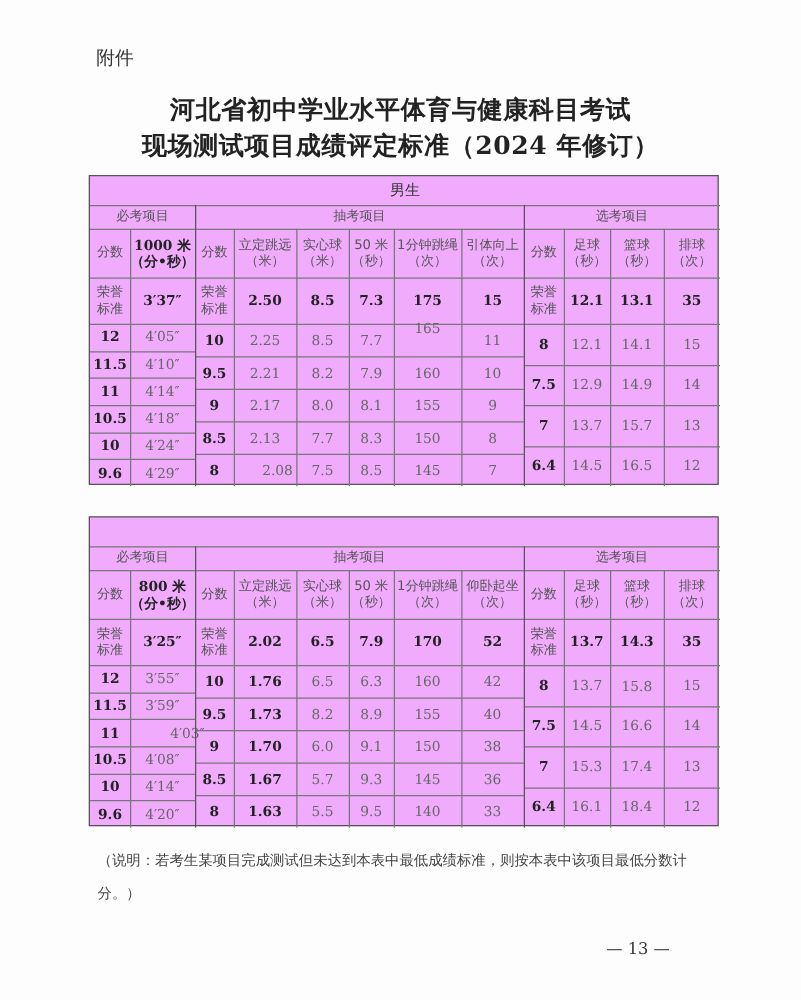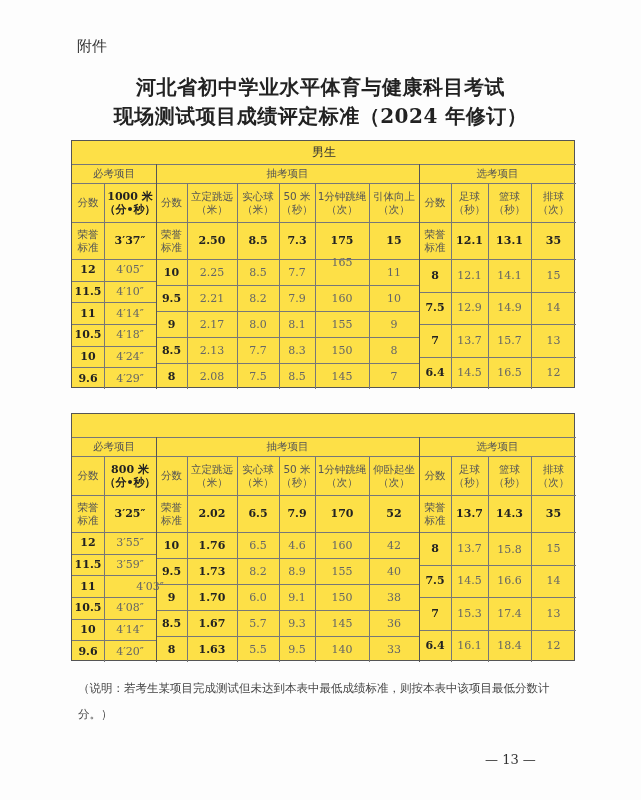--- a/index.html
+++ b/index.html
@@ -3,21 +3,21 @@
 <meta charset="utf-8">
 <style>
   html, body { margin:0; padding:0; background:#fdfdfd; }
   body { width:641px; height:800px; position:relative; overflow:hidden;
          font-family:"DejaVu Serif","Liberation Serif",serif; color:#2a2a2a; }
   .abs { position:absolute; }
   .annex { left:77px; top:37px; font-size:15px; font-family:"DejaVu Sans","Liberation Sans",sans-serif; color:#333; }
   .title1 { left:0; width:641px; top:74px; text-align:center; font-size:20px; font-weight:bold; letter-spacing:0.5px; color:#222; }
   .title2 { left:0; width:641px; top:103px; text-align:center; font-size:20px; font-weight:bold; letter-spacing:0.5px; color:#222; }
 
-  .tbl { position:absolute; left:71px; width:504px; border:1.5px solid #555; box-sizing:border-box; background:#fde047; }
+  .tbl { position:absolute; left:71px; width:504px; border:1.5px solid #555; box-sizing:border-box; background:#f0abfc; }
   .cell { position:absolute; box-sizing:border-box; display:flex; align-items:center; justify-content:center;
           text-align:center; font-size:11px; line-height:13px; color:#444; }
   .hd { font-family:"DejaVu Sans","Liberation Sans",sans-serif; font-size:10.5px; color:#555; }
   .bold { font-weight:bold; color:#222; }
   .light { color:#666; }
   .hl { position:absolute; height:0; border-top:1px solid #777; }
   .vl { position:absolute; width:0; border-left:1px solid #777; }
   .vlt { border-left:1.5px solid #555; }
   .gender { font-family:"DejaVu Sans","Liberation Sans",sans-serif; font-size:12px; color:#333; }
 
@@ -139,21 +139,21 @@
     <div class="cell light" style="left:297px;width:50px;top:170px;height:26px;">9</div>
     <div class="hl" style="left:84px;width:263px;top:196px;"></div>
     <div class="cell bold" style="left:84px;width:31px;top:196px;height:26px;">8.5</div>
     <div class="cell light" style="left:115px;width:50px;top:196px;height:26px;">2.13</div>
     <div class="cell light" style="left:165px;width:42px;top:196px;height:26px;">7.7</div>
     <div class="cell light" style="left:207px;width:36px;top:196px;height:26px;">8.3</div>
     <div class="cell light" style="left:243px;width:54px;top:196px;height:26px;">150</div>
     <div class="cell light" style="left:297px;width:50px;top:196px;height:26px;">8</div>
     <div class="hl" style="left:84px;width:263px;top:222px;"></div>
     <div class="cell bold" style="left:84px;width:31px;top:222px;height:26px;">8</div>
-    <div class="cell light" style="left:115px;width:50px;top:222px;height:26px;">2.08</div>
+    <div class="cell light" style="left:125px;width:50px;top:222px;height:26px;">2.08</div>
     <div class="cell light" style="left:165px;width:42px;top:222px;height:26px;">7.5</div>
     <div class="cell light" style="left:207px;width:36px;top:222px;height:26px;">8.5</div>
     <div class="cell light" style="left:243px;width:54px;top:222px;height:26px;">145</div>
     <div class="cell light" style="left:297px;width:50px;top:222px;height:26px;">7</div>
     <div class="cell bold" style="left:347px;width:32px;top:118px;height:32.5px;">8</div>
     <div class="cell light" style="left:379px;width:37px;top:118px;height:32.5px;">12.1</div>
     <div class="cell light" style="left:416px;width:43px;top:118px;height:32.5px;">14.1</div>
     <div class="cell light" style="left:459px;width:45px;top:118px;height:32.5px;">15</div>
     <div class="hl" style="left:347px;width:157px;top:150.5px;"></div>
     <div class="cell bold" style="left:347px;width:32px;top:150.5px;height:32.5px;">7.5</div>
@@ -263,21 +263,21 @@
     <div class="cell light" style="left:32px;width:52px;top:183px;height:21.666666666666657px;">4′08″</div>
     <div class="hl" style="left:0px;width:84px;top:204.66666666666666px;"></div>
     <div class="cell bold" style="left:0px;width:32px;top:204.66666666666669px;height:21.666666666666657px;">10</div>
     <div class="cell light" style="left:32px;width:52px;top:204.66666666666669px;height:21.666666666666657px;">4′14″</div>
     <div class="hl" style="left:0px;width:84px;top:226.33333333333334px;"></div>
     <div class="cell bold" style="left:0px;width:32px;top:226.33333333333334px;height:21.666666666666657px;">9.6</div>
     <div class="cell light" style="left:32px;width:52px;top:226.33333333333334px;height:21.666666666666657px;">4′20″</div>
     <div class="cell bold" style="left:84px;width:31px;top:118px;height:26px;">10</div>
     <div class="cell bold" style="left:115px;width:50px;top:118px;height:26px;">1.76</div>
     <div class="cell light" style="left:165px;width:42px;top:118px;height:26px;">6.5</div>
-    <div class="cell light" style="left:207px;width:36px;top:118px;height:26px;">4.6</div>
+    <div class="cell light" style="left:207px;width:36px;top:118px;height:26px;">6.3</div>
     <div class="cell light" style="left:243px;width:54px;top:118px;height:26px;">160</div>
     <div class="cell light" style="left:297px;width:50px;top:118px;height:26px;">42</div>
     <div class="hl" style="left:84px;width:263px;top:144px;"></div>
     <div class="cell bold" style="left:84px;width:31px;top:144px;height:26px;">9.5</div>
     <div class="cell bold" style="left:115px;width:50px;top:144px;height:26px;">1.73</div>
     <div class="cell light" style="left:165px;width:42px;top:144px;height:26px;">8.2</div>
     <div class="cell light" style="left:207px;width:36px;top:144px;height:26px;">8.9</div>
     <div class="cell light" style="left:243px;width:54px;top:144px;height:26px;">155</div>
     <div class="cell light" style="left:297px;width:50px;top:144px;height:26px;">40</div>
     <div class="hl" style="left:84px;width:263px;top:170px;"></div>

